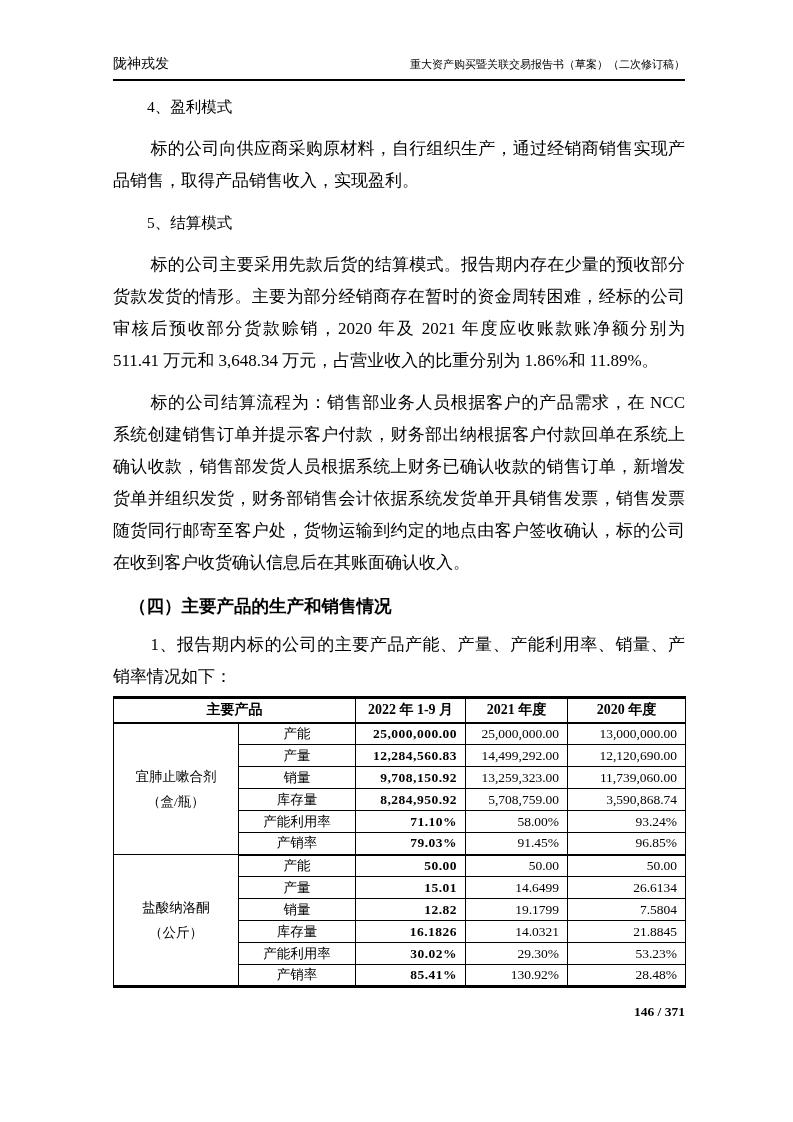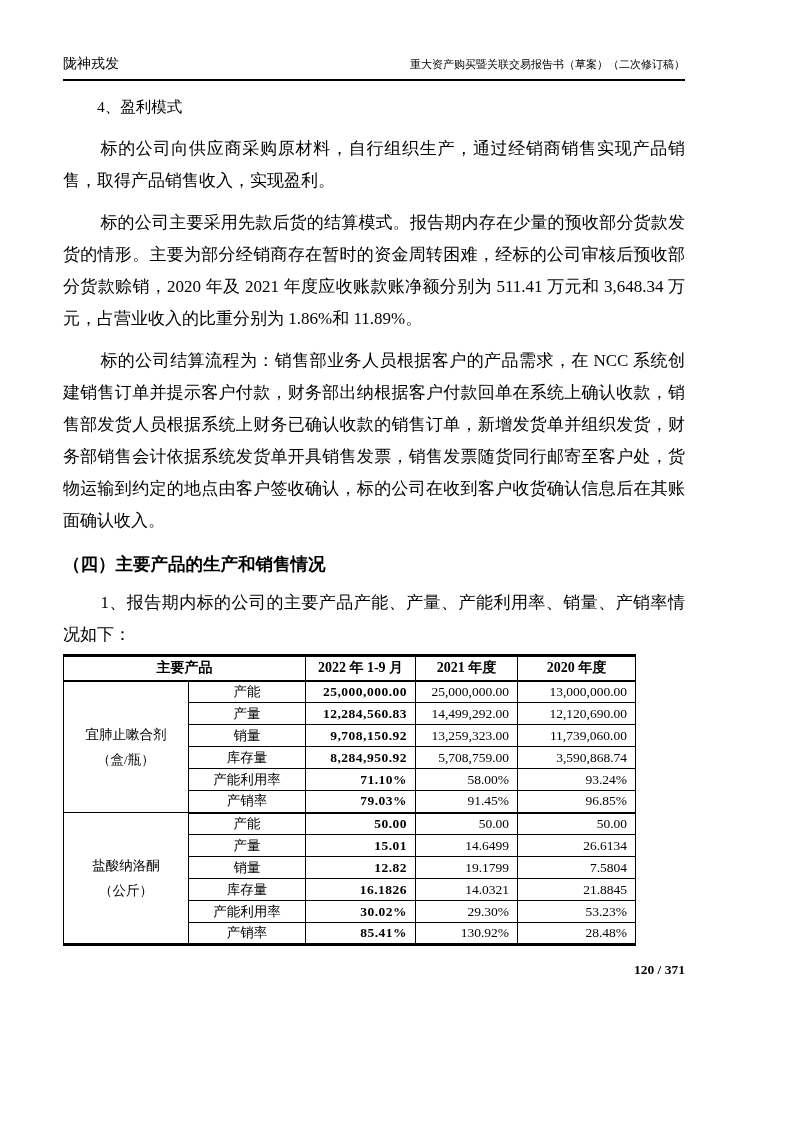--- a/index.html
+++ b/index.html
@@ -3,21 +3,21 @@
 <meta charset="utf-8">
 <style>
   html, body { margin: 0; padding: 0; background: #ffffff; }
   .page {
     position: relative;
     width: 793px;
     height: 1122px;
     margin: 0 auto;
     background: #ffffff;
     box-sizing: border-box;
-    padding: 55px 108px 0 63px;
+    padding: 55px 108px 0 113px;
     font-family: "Liberation Serif", "DejaVu Serif", serif;
     color: #000000;
     overflow: hidden;
   }
   .page-header {
     display: flex;
     justify-content: space-between;
     align-items: flex-end;
     border-bottom: 2px solid #000;
     padding-bottom: 6px;
@@ -37,21 +37,21 @@
     line-height: 32px;
     text-align: justify;
     text-indent: 2.2em;
     margin: 10px 0 0 0;
   }
   .h-bold {
     font-family: "Liberation Sans", "DejaVu Sans", sans-serif;
     font-weight: bold;
     font-size: 17.5px;
     line-height: 26px;
-    margin: 14px 0 0 0;
+    margin: 14px 0 0 16px;
   }
   table.prod-table {
     border-collapse: collapse;
     table-layout: fixed;
     width: 572px;
     margin-top: 3px;
     border-top: 3px solid #000;
     border-bottom: 3px solid #000;
     font-size: 13.5px;
   }
@@ -97,20 +97,21 @@
 <div class="page">
 
   <div class="page-header">
     <span class="hdr-left">陇神戎发</span>
     <span class="hdr-right">重大资产购买暨关联交易报告书（草案）（二次修订稿）</span>
   </div>
 
   <div class="h-num">4、盈利模式</div>
   <p class="para">标的公司向供应商采购原材料，自行组织生产，通过经销商销售实现产品销售，取得产品销售收入，实现盈利。</p>
 
+  <div class="h-num">5、结算模式</div>
   <p class="para">标的公司主要采用先款后货的结算模式。报告期内存在少量的预收部分货款发货的情形。主要为部分经销商存在暂时的资金周转困难，经标的公司审核后预收部分货款赊销，2020 年及 2021 年度应收账款账净额分别为 511.41 万元和 3,648.34 万元，占营业收入的比重分别为 1.86%和 11.89%。</p>
   <p class="para">标的公司结算流程为：销售部业务人员根据客户的产品需求，在 NCC 系统创建销售订单并提示客户付款，财务部出纳根据客户付款回单在系统上确认收款，销售部发货人员根据系统上财务已确认收款的销售订单，新增发货单并组织发货，财务部销售会计依据系统发货单开具销售发票，销售发票随货同行邮寄至客户处，货物运输到约定的地点由客户签收确认，标的公司在收到客户收货确认信息后在其账面确认收入。</p>
 
   <div class="h-bold">（四）主要产品的生产和销售情况</div>
   <p class="para">1、报告期内标的公司的主要产品产能、产量、产能利用率、销量、产销率情况如下：</p>
 
   <table class="prod-table">
     <colgroup>
       <col style="width:125px">
       <col style="width:117px">
@@ -205,15 +206,15 @@
       </tr>
       <tr>
         <td class="metric-cell">产销率</td>
         <td class="v2022">85.41%</td>
         <td class="v2021">130.92%</td>
         <td class="v2020">28.48%</td>
       </tr>
     </tbody>
   </table>
 
-  <div class="page-footer">120 / 371</div>
+  <div class="page-footer">146 / 371</div>
 
 </div>
 
 </body></html>

